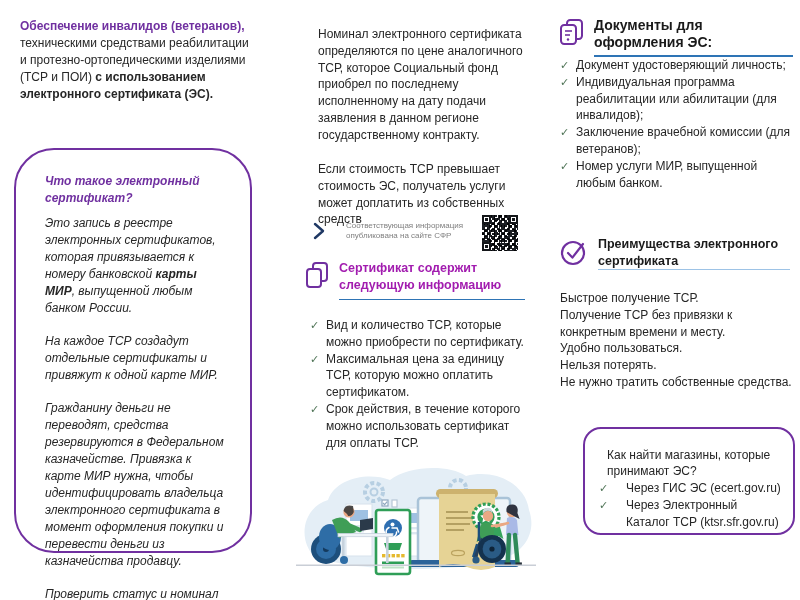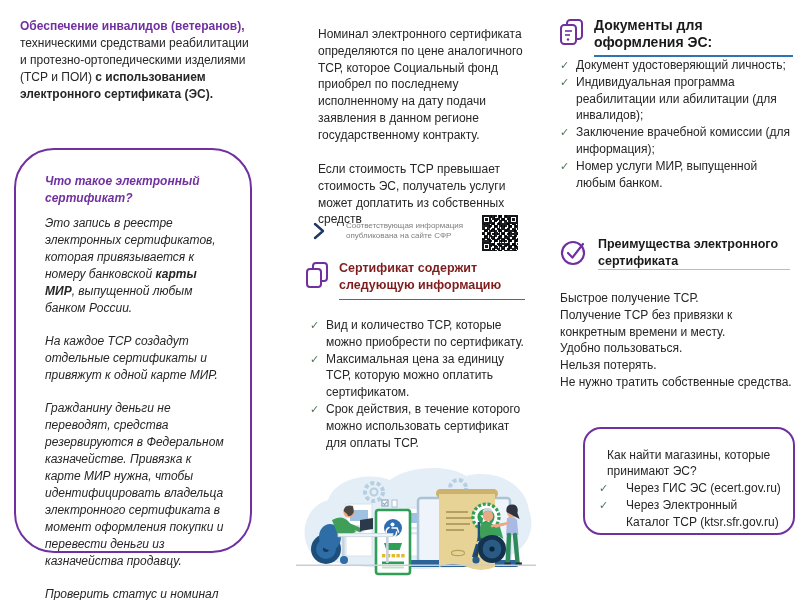--- a/index.html
+++ b/index.html
@@ -31,21 +31,21 @@
   .qr{position:absolute;left:172px;top:1px;width:36px;height:36px;
       background:
         repeating-conic-gradient(#1c1f24 0 25%, #ffffff 0 50%) 0 0/5px 5px,
         repeating-conic-gradient(#1c1f24 0 25%, #ffffff 0 50%) 2px 3px/7px 7px;
       background-blend-mode:multiply;}
   .qr .f{position:absolute;width:9px;height:9px;border:2px solid #14161a;background:#fff;box-sizing:border-box;}
   .qr .f::after{content:"";position:absolute;inset:1px;background:#14161a;}
   .qr .f.tl{left:0;top:0;} .qr .f.tr{right:0;top:0;} .qr .f.bl{left:0;bottom:0;}
   .sec-head{display:flex;align-items:flex-start;gap:8px;}
   .cert-head{left:303px;top:260px;width:224px;}
-  .cert-head .ht{font-size:12.5px;line-height:16.5px;font-weight:bold;color:#7f1d1d;
+  .cert-head .ht{font-size:12.5px;line-height:16.5px;font-weight:bold;color:#a21caf;
       width:186px;border-bottom:1.5px solid #2E74B5;padding-bottom:6px;}
   .check-list{font-size:12px;line-height:16.8px;}
   .cl-item{display:grid;grid-template-columns:16px 1fr;}
   .cl-item .ck{color:#4e7355;font-size:11px;line-height:16.8px;}
   .cert-list{left:310px;top:317px;width:218px;}
   .illus{left:296px;top:460px;width:240px;height:128px;}
   
   .docs-head{left:556px;top:17px;width:240px;}
   .docs-head .ht{font-size:14px;line-height:16.5px;font-weight:bold;color:#1a1a1a;
       width:199px;border-bottom:2px solid #2E74B5;padding-bottom:5px;}
@@ -229,21 +229,21 @@
     <div class="cl-item">
         <span class="ck">✓</span>
         <span>Документ удостоверяющий личность;</span>
       </div>
     <div class="cl-item">
         <span class="ck">✓</span>
         <span>Индивидуальная программа реабилитации или абилитации (для инвалидов);</span>
       </div>
     <div class="cl-item">
         <span class="ck">✓</span>
-        <span>Заключение врачебной комиссии (для информация);</span>
+        <span>Заключение врачебной комиссии (для ветеранов);</span>
       </div>
     <div class="cl-item">
         <span class="ck">✓</span>
         <span>Номер услуги МИР, выпущенной любым банком.</span>
       </div>
   </div>
 
   <div class="abs sec-head benefits-head">
     <svg class="icon-svg" width="32" height="32" viewBox="0 0 32 32">
       <circle cx="15" cy="17" r="11" fill="none" stroke="#7030A0" stroke-width="2.2"></circle>

